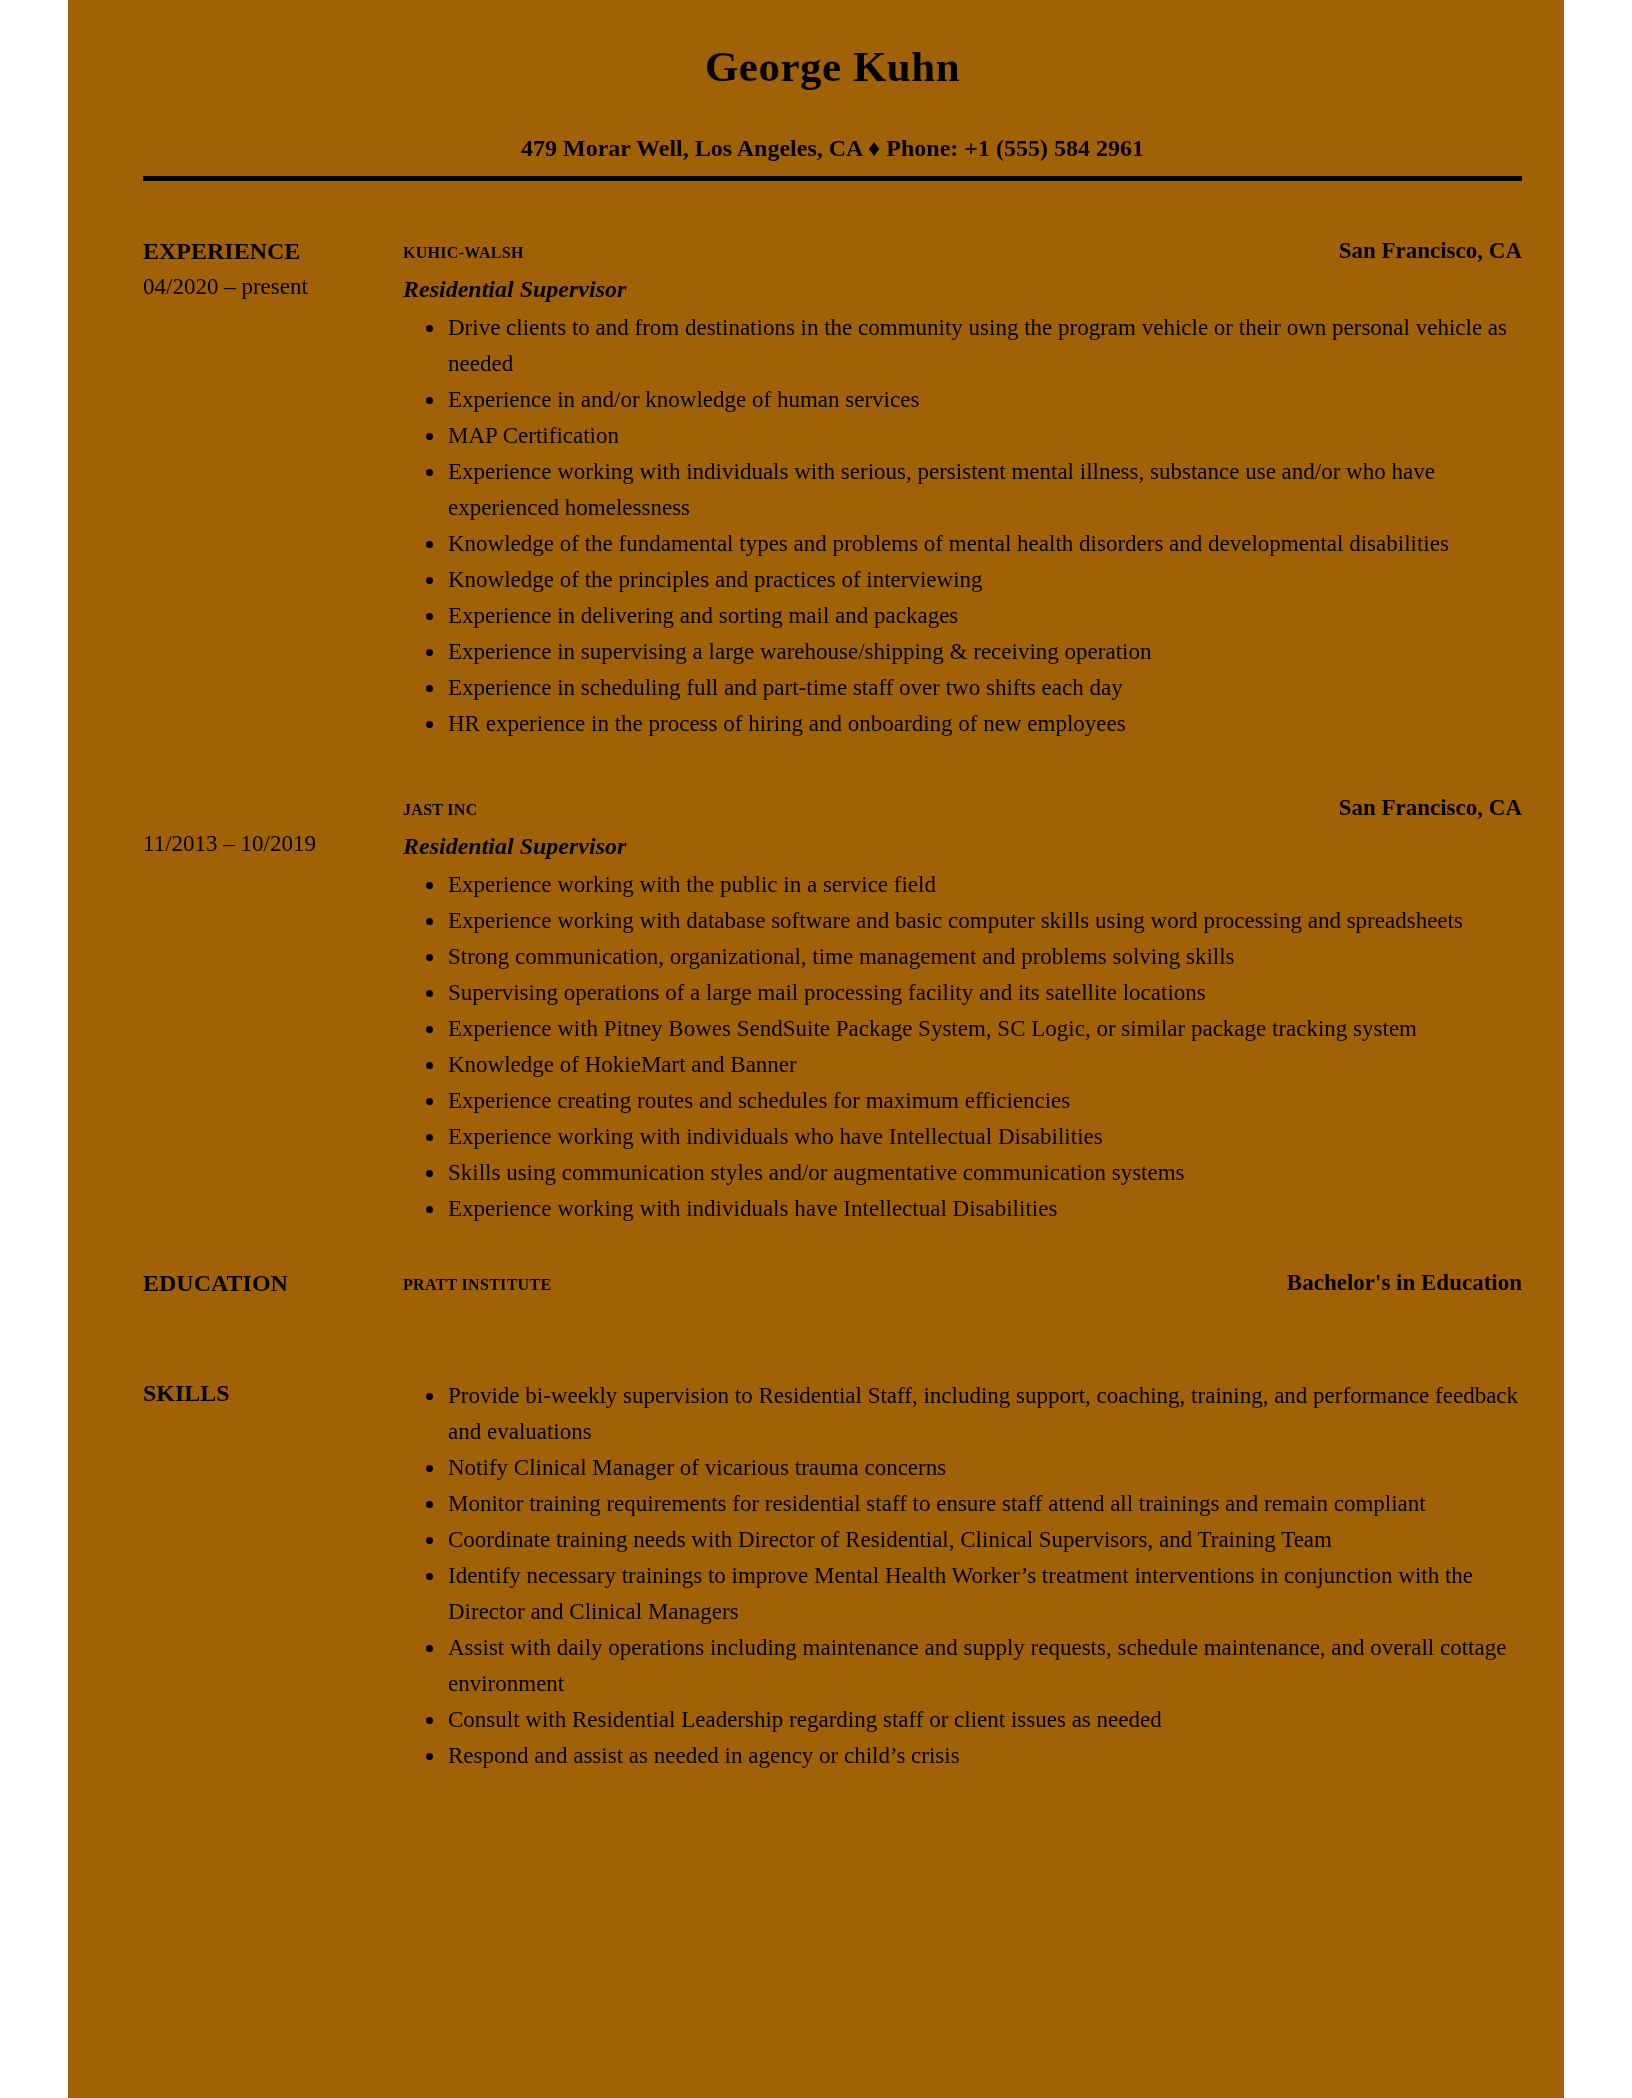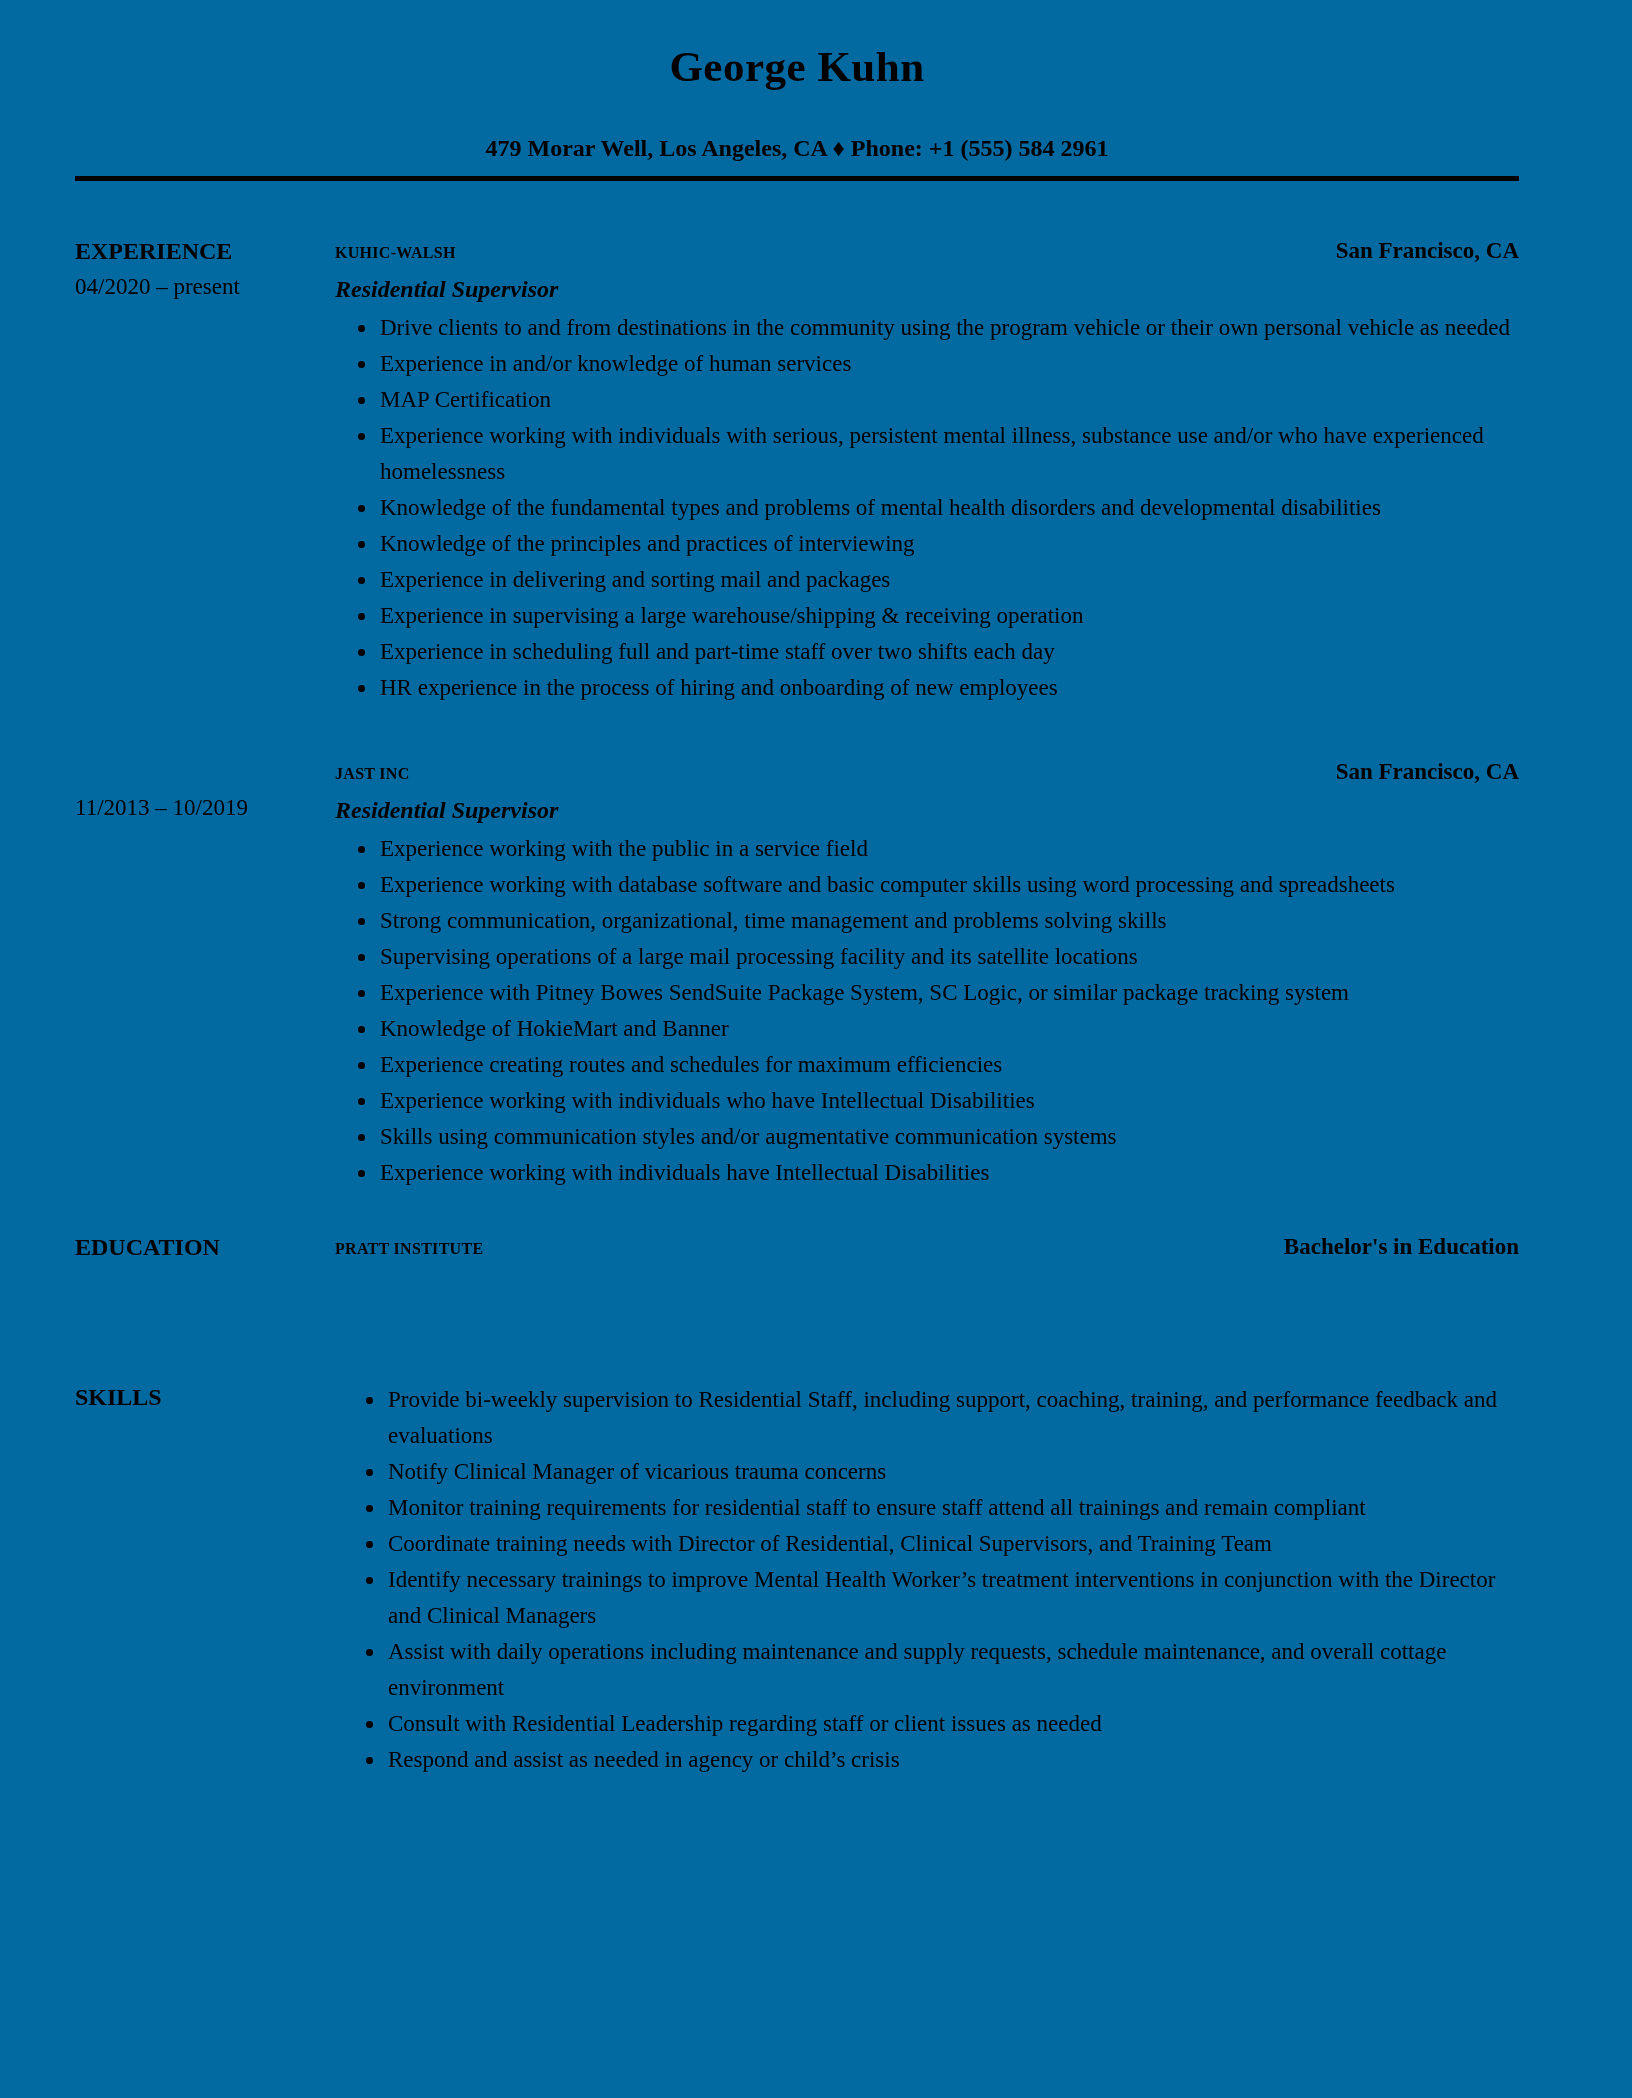--- a/index.html
+++ b/index.html
@@ -1,25 +1,25 @@
 <!DOCTYPE html>
 <html><head>
 <meta charset="utf-8">
 <style>
   * { margin: 0; padding: 0; box-sizing: border-box; }
   html, body { background: #ffffff; }
   .page {
     position: relative;
-    width: 1632px;
+    width: 1496px;
     height: 2098px;
     margin: 0 auto;
-    background: #0369a1;
+    background: #a16207;
     color: #000000;
     font-family: "Liberation Serif", "DejaVu Serif", serif;
-    padding: 30px 113px 0 75px;
+    padding: 30px 42px 0 75px;
     overflow: hidden;
   }
   
   .name {
     text-align: center;
     font-size: 43px;
     font-weight: bold;
     margin-top: 12px;
     letter-spacing: 0.5px;
   }
@@ -36,21 +36,21 @@
   }
   
   .section {
     display: grid;
     grid-template-columns: 260px 1fr;
     align-items: start;
   }
   .section-experience { margin-top: 52px; }
   .section-job2       { margin-top: 48px; }
   .section-education  { margin-top: 38px; }
-  .section-skills     { margin-top: 112px; gap: 8px; }
+  .section-skills     { margin-top: 72px; }
 
   .side-label {
     font-size: 24px;
     font-weight: bold;
     line-height: 36px;
   }
   .side-date {
     font-size: 23px;
     line-height: 36px;
   }

